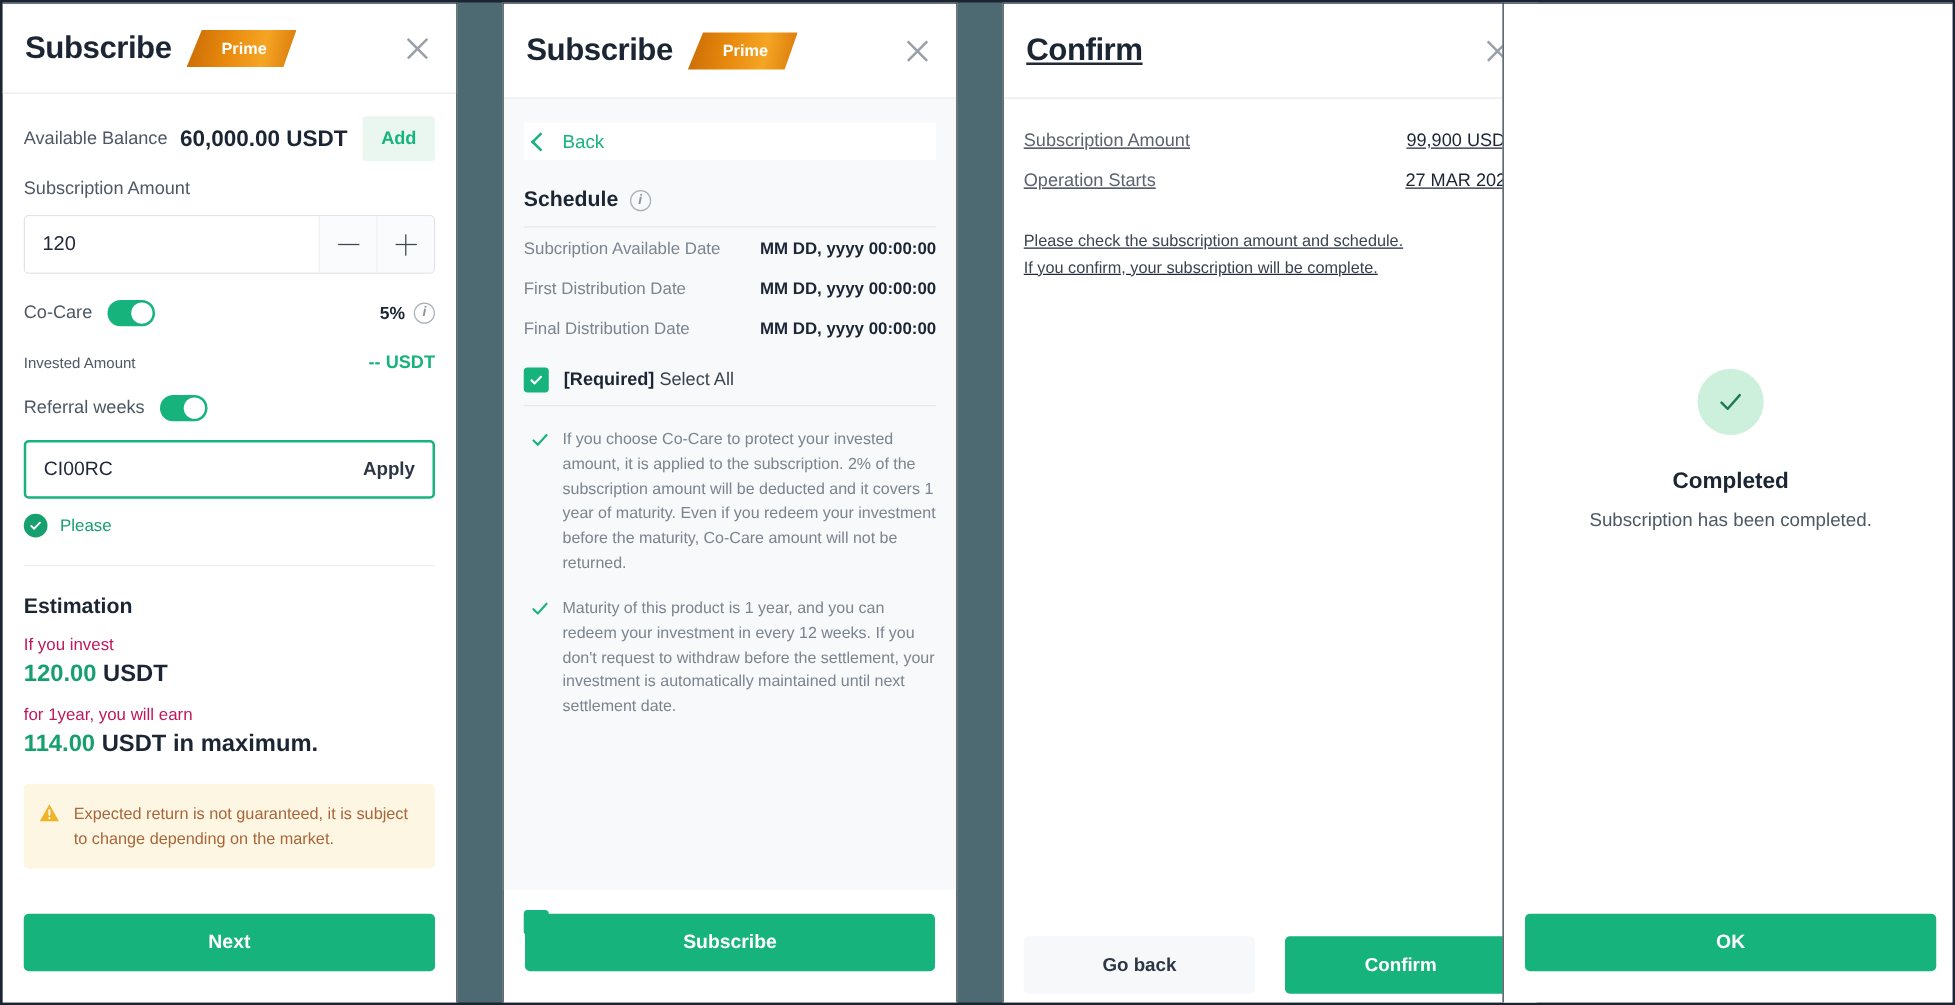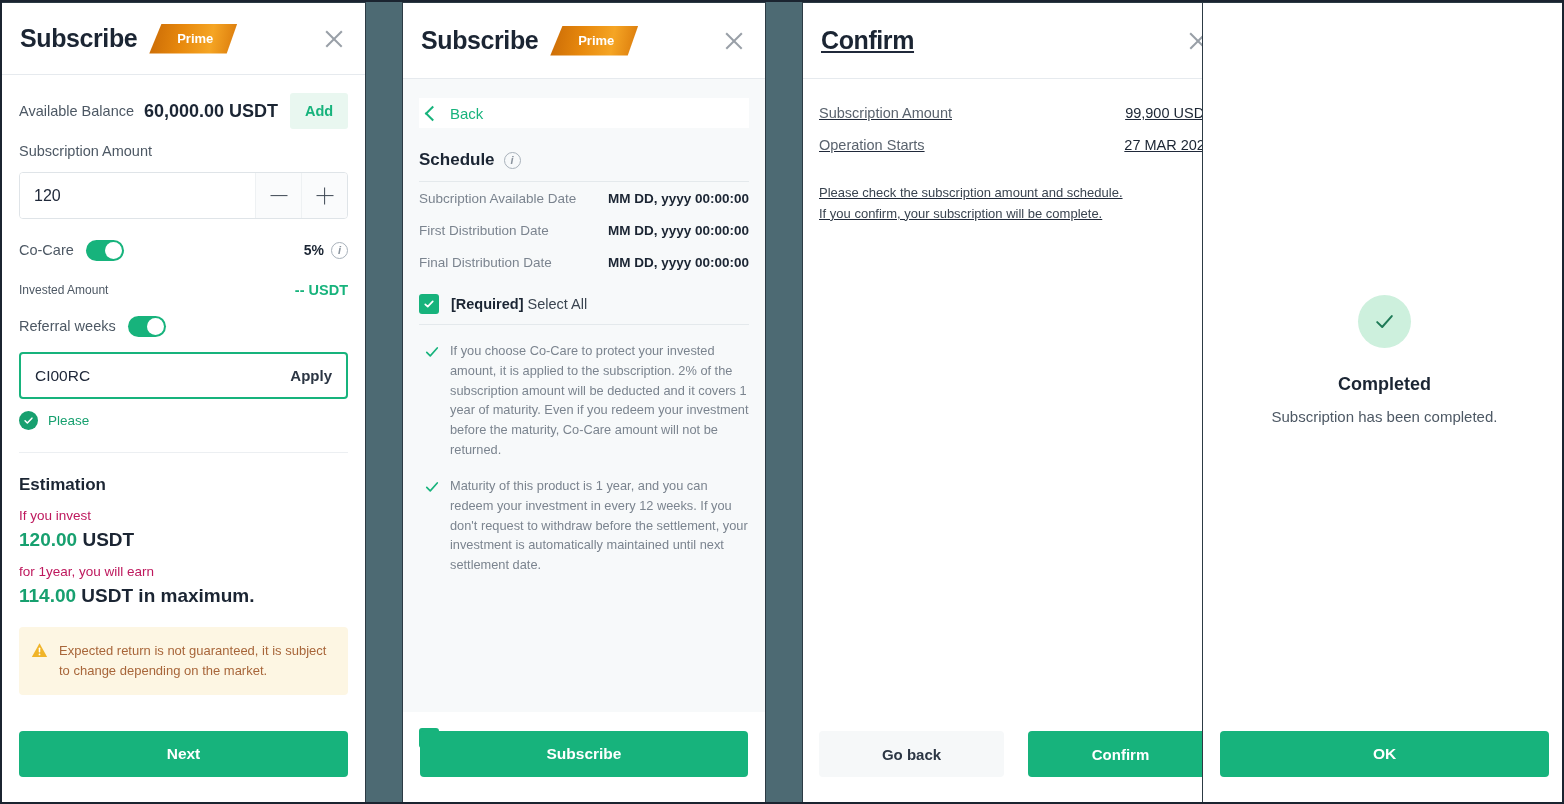--- a/index.html
+++ b/index.html
@@ -181,21 +181,21 @@
   .agree-wrap { padding:16px 16px 0 16px; display:flex; gap:12px; }
   .agree-text { font-size:13.5px; line-height:1.5; color:#3a4450; }
   .agree-text b { color:#1b2533; }
 
   
   .body-3 { padding:18px 16px 0 16px; }
   .conf-row { display:flex; align-items:center; height:32px; }
   .conf-k { font-size:14.5px; color:#5a636e; }
   .conf-v { margin-left:auto; font-size:14.5px; color:#1b2533; }
   .conf-note { font-size:13px; line-height:1.6; color:#3a4450; margin-top:22px; }
-  .dual-btns { position:absolute; left:16px; right:16px; bottom:26px; display:flex; gap:24px; }
+  .dual-btns { position:absolute; left:16px; right:16px; bottom:8px; display:flex; gap:24px; }
   .btn-ghost {
     flex:1; height:46px; background:#f6f8f9; color:#2c3644;
     font-size:15px; font-weight:bold; border:none; border-radius:4px;
     font-family:inherit; cursor:pointer;
   }
   .btn-primary {
     flex:1; height:46px; background:#17b37c; color:#fff;
     font-size:15px; font-weight:bold; border:none; border-radius:4px;
     font-family:inherit; cursor:pointer;
   }

